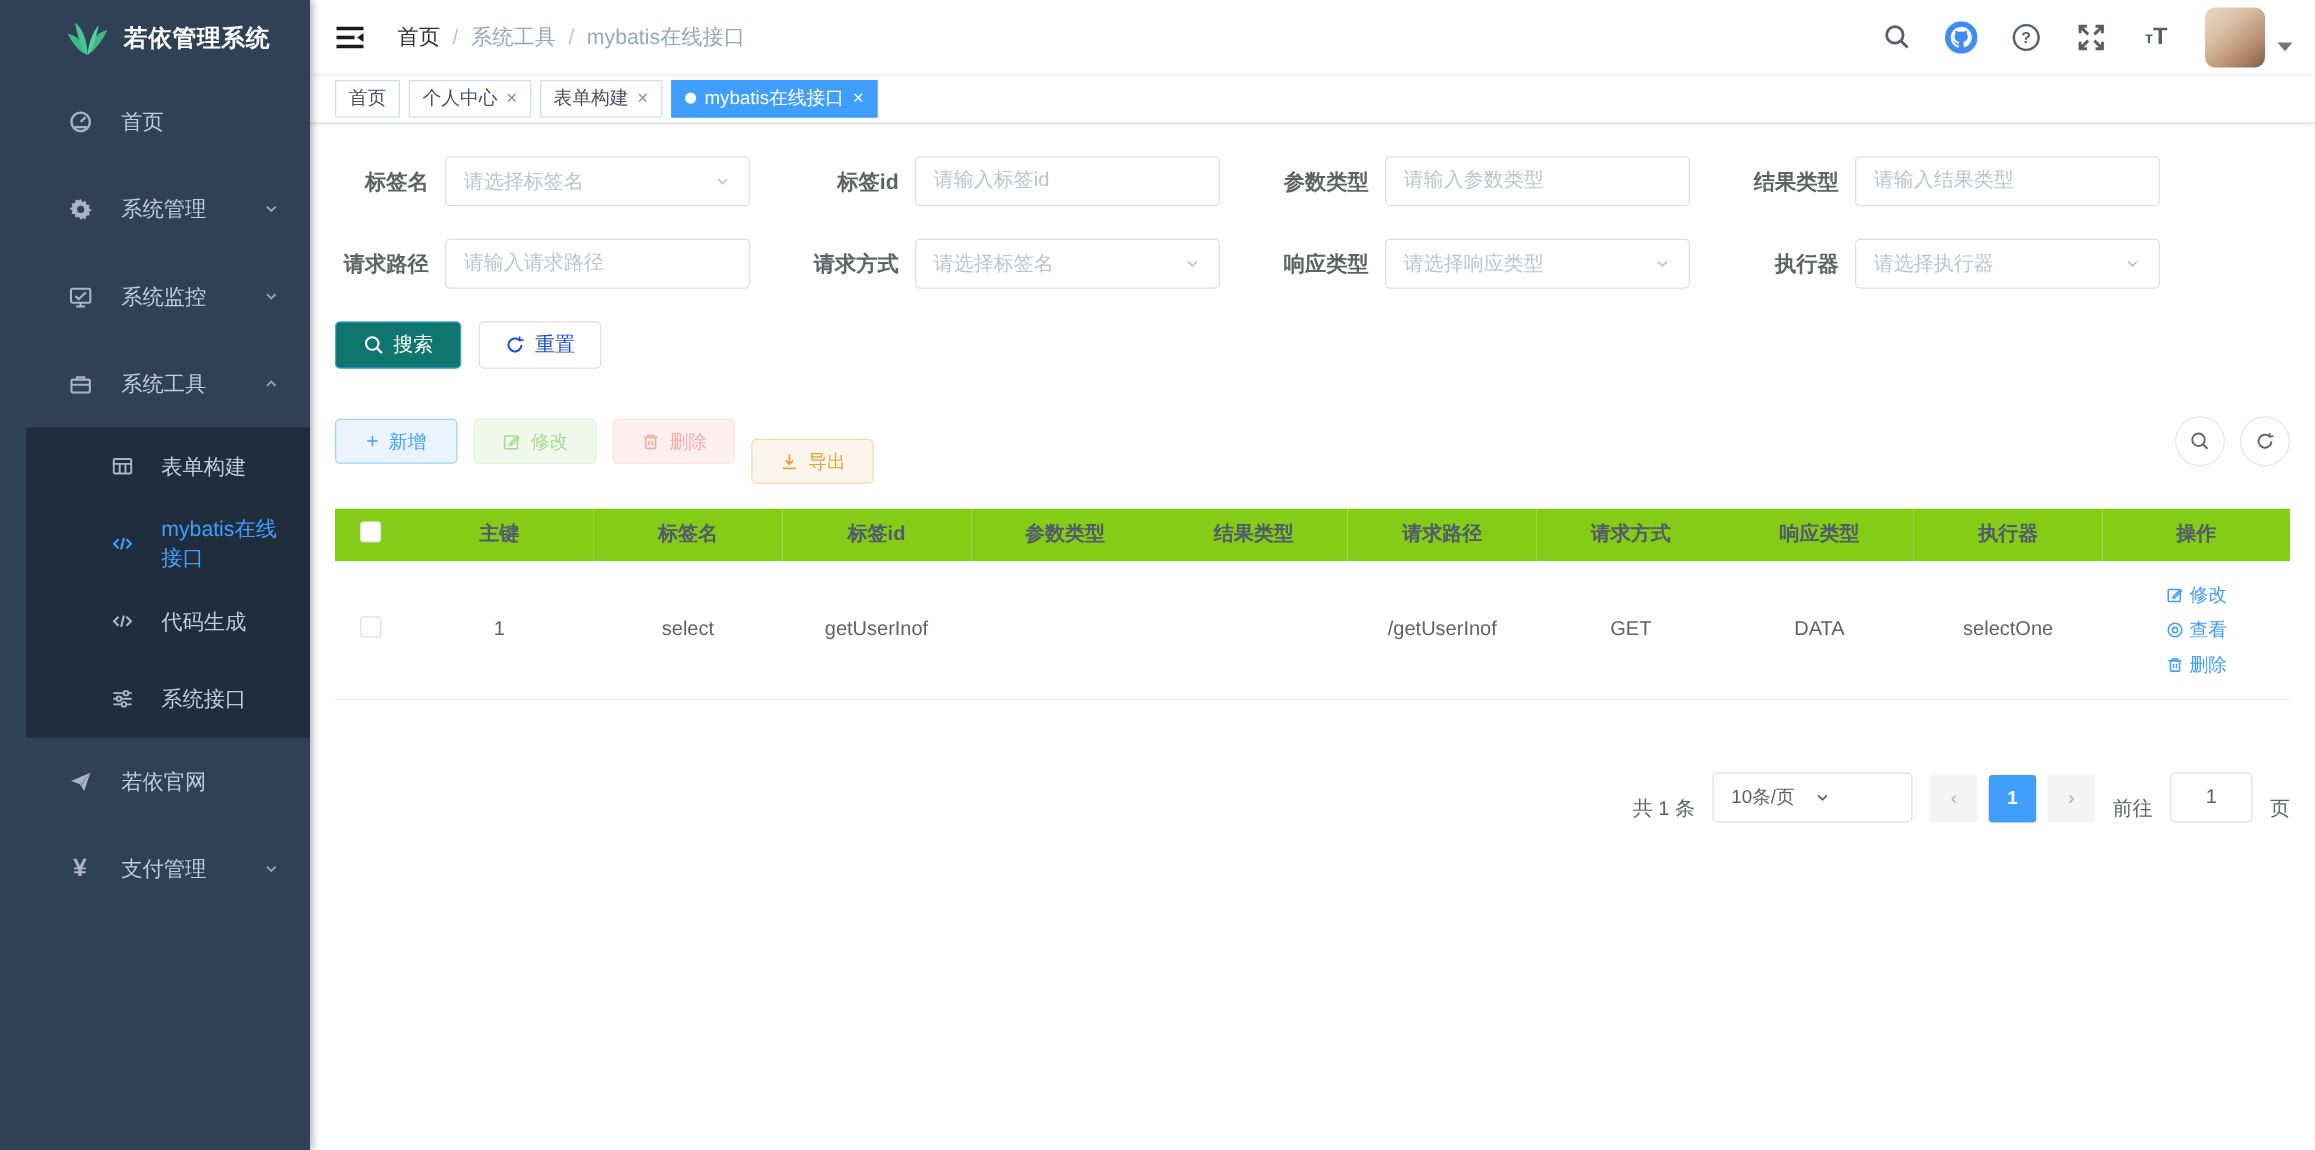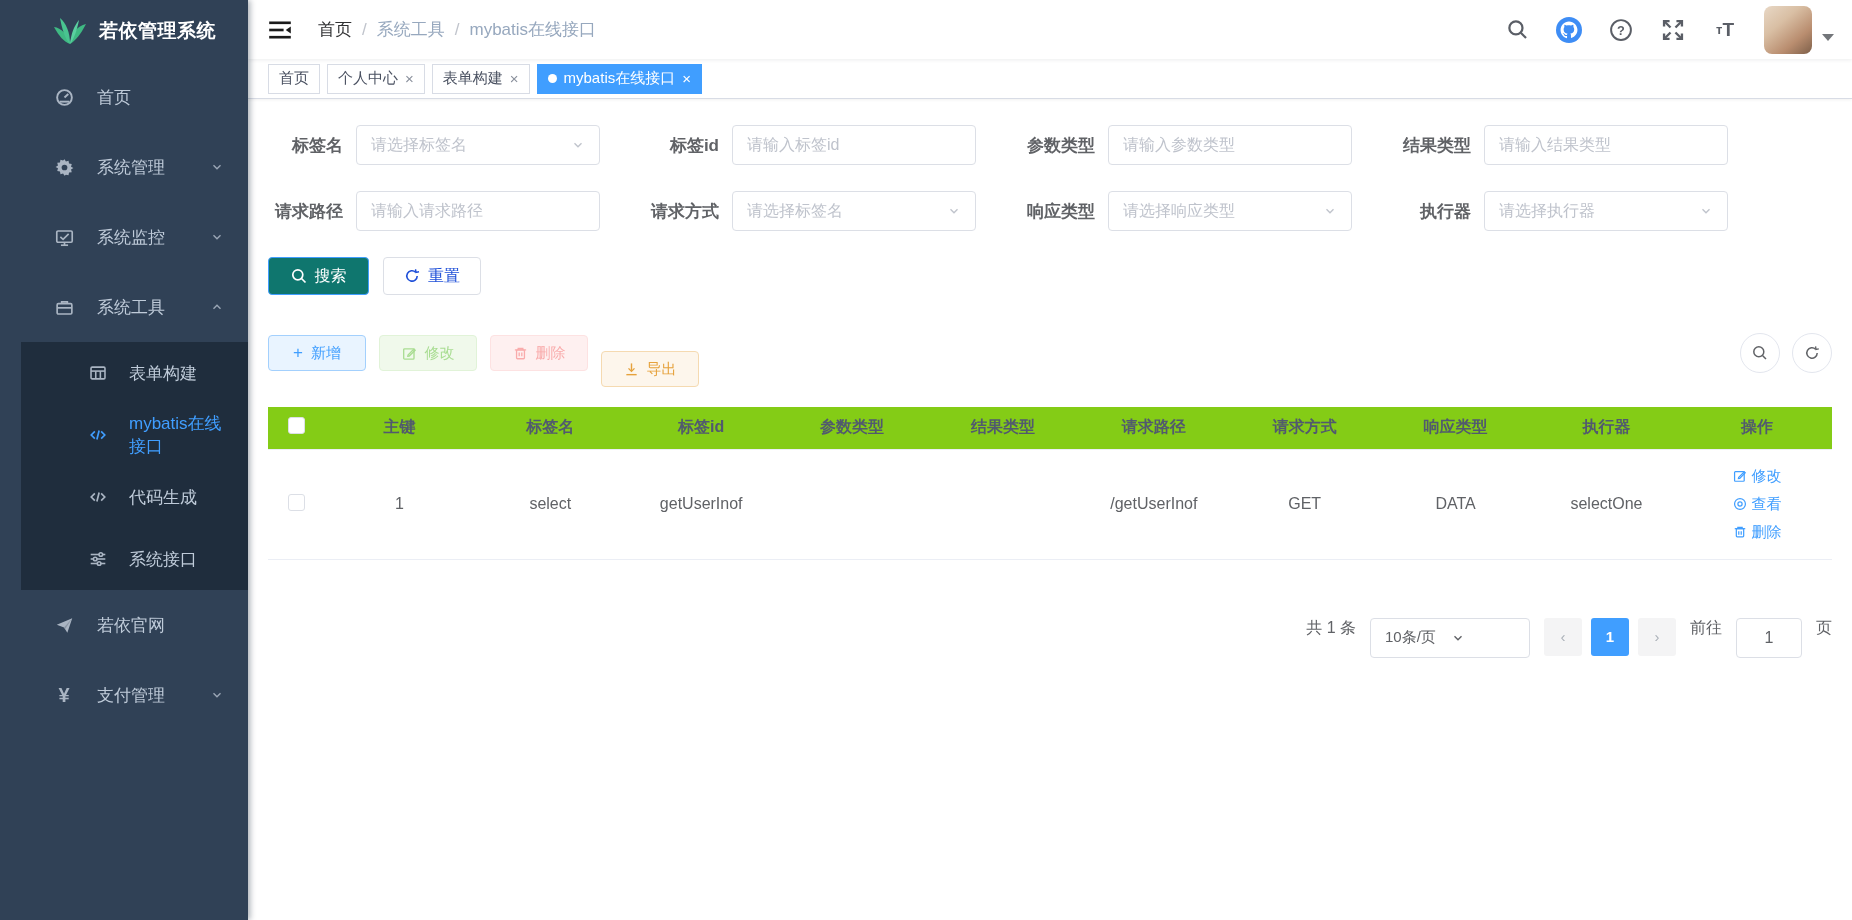--- a/index.html
+++ b/index.html
@@ -94,21 +94,21 @@
   tbody td { height:110px; text-align:center; color:#606266; font-size:16px;
              border-bottom:1px solid #ebeef5; background:#fff; }
   .col-check { width:56px; }
   .col-op { width:150px; }
   .checkbox { width:17px; height:17px; border:1px solid #dcdfe6; border-radius:3px; background:#fff;
               display:inline-block; cursor:pointer; }
   .op-links { display:flex; flex-direction:column; align-items:center; gap:9px; }
   .op-link { color:#409eff; font-size:15px; display:inline-flex; align-items:center; gap:5px; cursor:pointer; }
 
   
-  .pagination { display:flex; align-items:flex-start; justify-content:flex-end; margin-top:58px;
+  .pagination { display:flex; align-items:flex-end; justify-content:flex-end; margin-top:58px;
                 gap:14px; color:#606266; font-size:16px; padding-right:0; }
   .page-size { width:160px; height:40px; border:1px solid #dcdfe6; border-radius:4px;
                display:flex; align-items:center; padding:0 12px 0 14px; cursor:pointer; }
   .page-size span { flex:1; font-size:15px; color:#606266; }
   .pg-btn { width:38px; height:38px; border-radius:3px; background:#f4f4f5; color:#aab0b8;
             display:flex; align-items:center; justify-content:center; cursor:pointer; font-size:15px; }
   .pg-btn.current { background:#409eff; color:#fff; font-weight:bold; }
   .goto-input { width:66px; height:40px; border:1px solid #dcdfe6; border-radius:4px;
                 text-align:center; font-size:16px; color:#606266; outline:none; font-family:inherit; }
   .pg-group { display:flex; gap:9px; }

